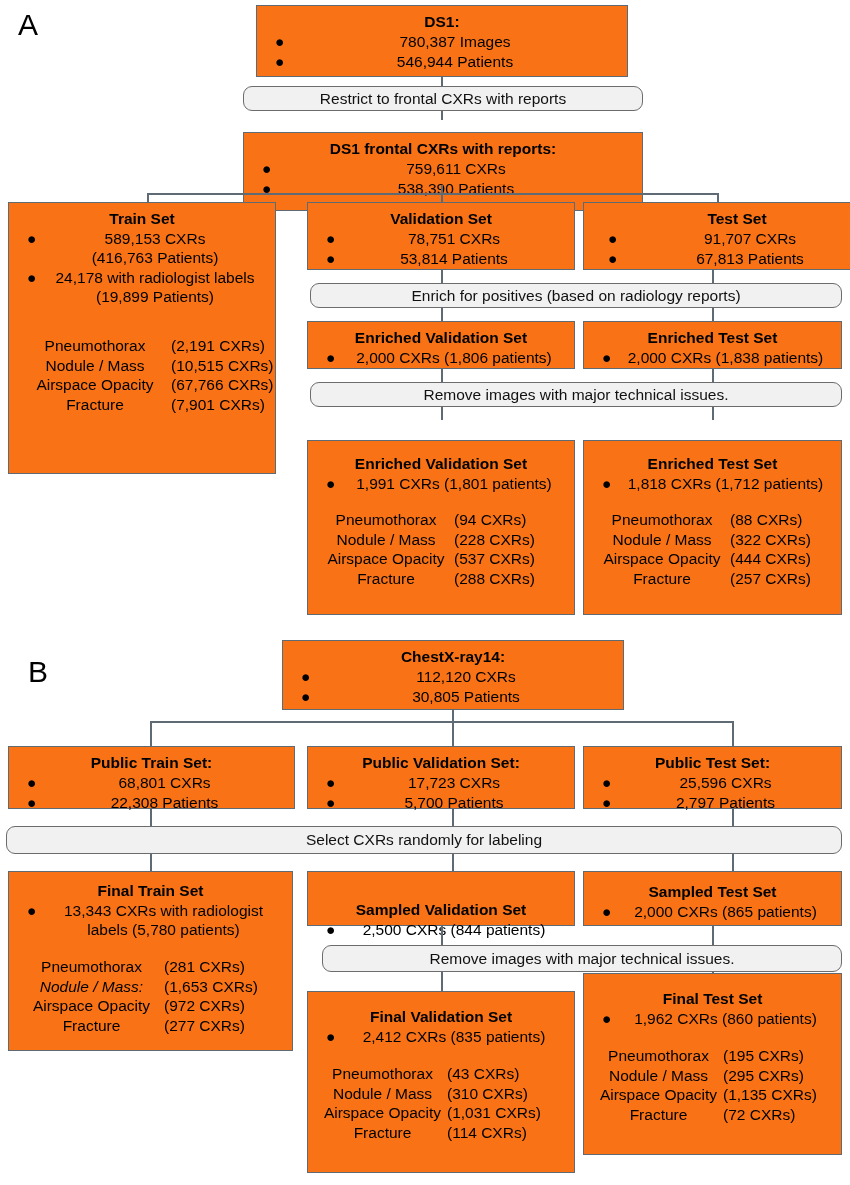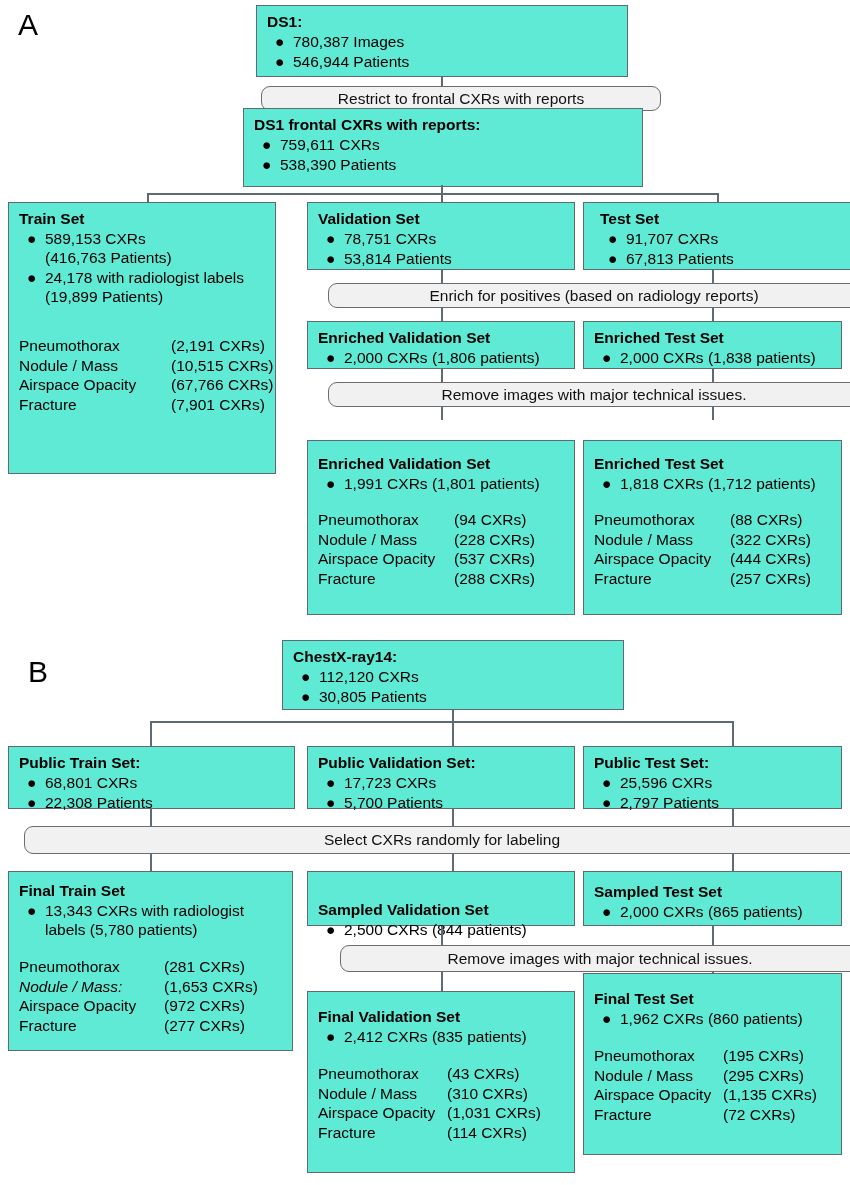--- a/index.html
+++ b/index.html
@@ -13,23 +13,24 @@
 
   .panel-letter{
     position:absolute;font-size:30px;font-weight:400;
     font-family:"Liberation Sans","DejaVu Sans",sans-serif;
     letter-spacing:0px;color:#000;
   }
 
   
   .box{
     position:absolute;box-sizing:border-box;
-    background:#5eead4;
+    background:#f97316;
     border:1.6px solid #5f6b74;
     padding:7px 10px 8px 10px;
+    text-align:center;
   }
   .box .title{
     font-weight:bold;font-size:15.5px;line-height:18px;
     margin:0 0 1px 0;white-space:nowrap;
   }
   .box ul{
     list-style:none;margin:0;padding:0;
   }
   .box li{
     position:relative;
@@ -50,21 +51,21 @@
   .stats .row .lbl{flex:0 0 auto;}
   .stats .row .val{flex:0 0 auto;}
 
   
   .proc{
     position:absolute;box-sizing:border-box;
     background:#f1f1f1;
     border:1.6px solid #6c6c6c;
     border-radius:9px;
     display:flex;align-items:center;justify-content:center;
-    font-size:15.5px;color:#111;margin-left:18px;
+    font-size:15.5px;color:#111;
   }
 
   
   .ln{position:absolute;background:#5f6b74;}
   .lnv{width:1.6px;}
   .lnh{height:1.6px;}
 </style>
 </head>
 <body>
 
@@ -87,21 +88,21 @@
   </div>
 
   <div class="ln lnv" style="left:441px;top:77px;height:9px;"></div>
 
   <div class="proc" style="left:243px;top:86px;width:400px;height:25px;">
     <span>Restrict to frontal CXRs with reports</span>
   </div>
 
   <div class="ln lnv" style="left:441px;top:111px;height:9px;"></div>
 
-  <div class="box" style="left:243px;top:108px;width:400px;height:79px;">
+  <div class="box" style="left:243px;top:132px;width:400px;height:79px;">
     <div class="title">DS1 frontal CXRs with reports:</div>
     <ul>
       <li>
           <span class="bul">●</span>
           <span class="cont">759,611 CXRs</span>
         </li>
       <li>
           <span class="bul">●</span>
           <span class="cont">538,390 Patients</span>
         </li>

